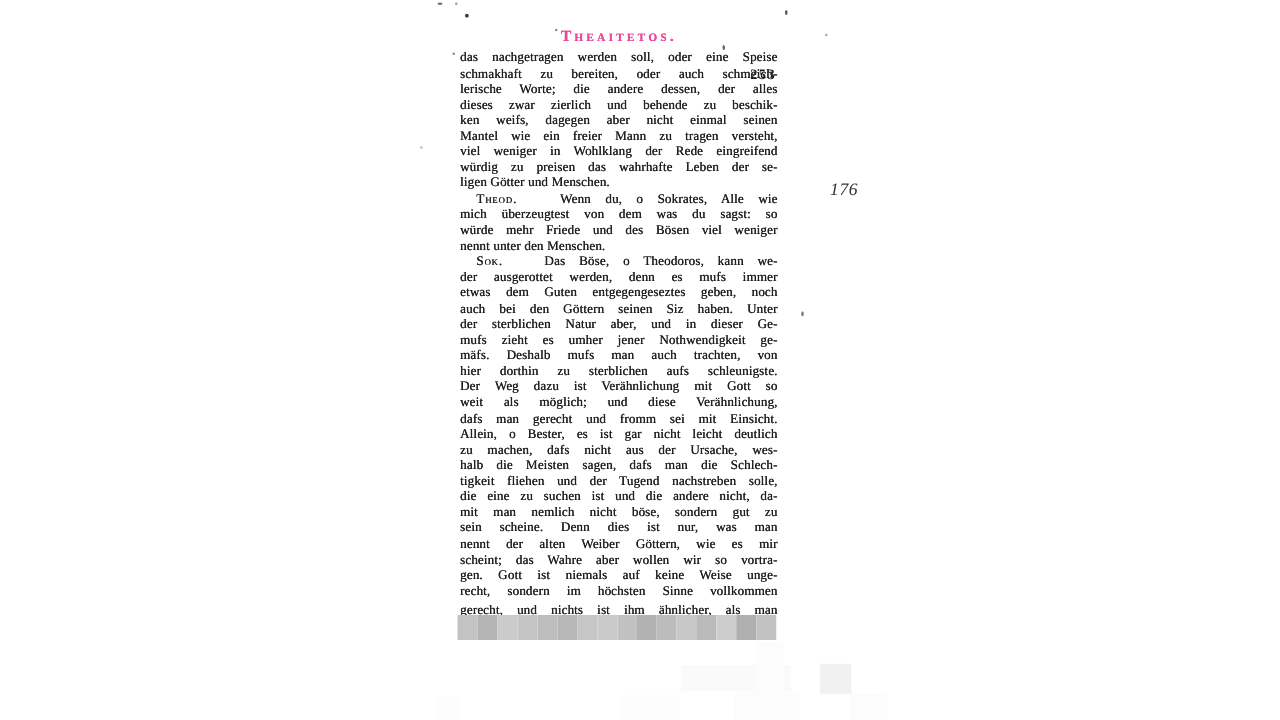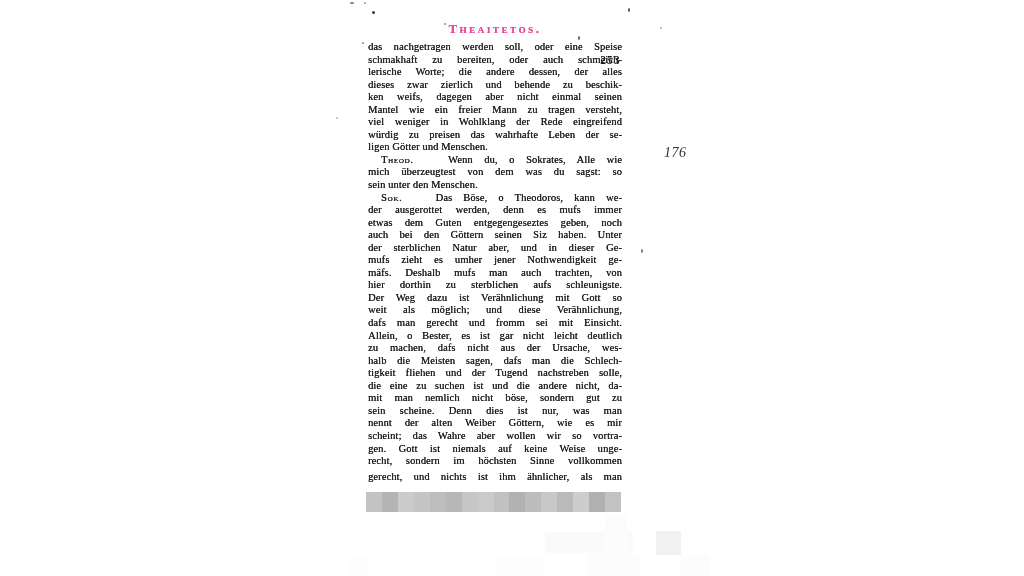--- a/index.html
+++ b/index.html
@@ -98,21 +98,22 @@
       <div class="line">schmakhaft zu bereiten, oder auch schmeich-</div>
       <div class="line">lerische Worte; die andere dessen, der alles</div>
       <div class="line">dieses zwar zierlich und behende zu beschik-</div>
       <div class="line">ken weifs, dagegen aber nicht einmal seinen</div>
       <div class="line">Mantel wie ein freier Mann zu tragen versteht,</div>
       <div class="line">viel weniger in Wohlklang der Rede eingreifend</div>
       <div class="line">würdig zu preisen das wahrhafte Leben der se-</div>
       <div class="line end">ligen Götter und Menschen.</div>
       <div class="line indent"><span class="speaker">Theod.</span>&nbsp;&nbsp; Wenn du, o Sokrates, Alle wie</div>
       <div class="line">mich überzeugtest von dem was du sagst: so</div>
-      <div class="line end">sein unter den Menschen.</div>
+      <div class="line">würde mehr Friede und des Bösen viel weniger</div>
+      <div class="line end">nennt unter den Menschen.</div>
       <div class="line indent"><span class="speaker">Sok.</span>&nbsp;&nbsp; Das Böse, o Theodoros, kann we-</div>
       <div class="line">der ausgerottet werden, denn es mufs immer</div>
       <div class="line">etwas dem Guten entgegengeseztes geben, noch</div>
       <div class="line">auch bei den Göttern seinen Siz haben.  Unter</div>
       <div class="line">der sterblichen Natur aber, und in dieser Ge-</div>
       <div class="line">mufs zieht es umher jener Nothwendigkeit ge-</div>
       <div class="line">mäfs.  Deshalb mufs man auch trachten, von</div>
       <div class="line">hier dorthin zu sterblichen aufs schleunigste.</div>
       <div class="line">Der Weg dazu ist Verähnlichung mit Gott so</div>
       <div class="line">weit als möglich; und diese Verähnlichung,</div>

